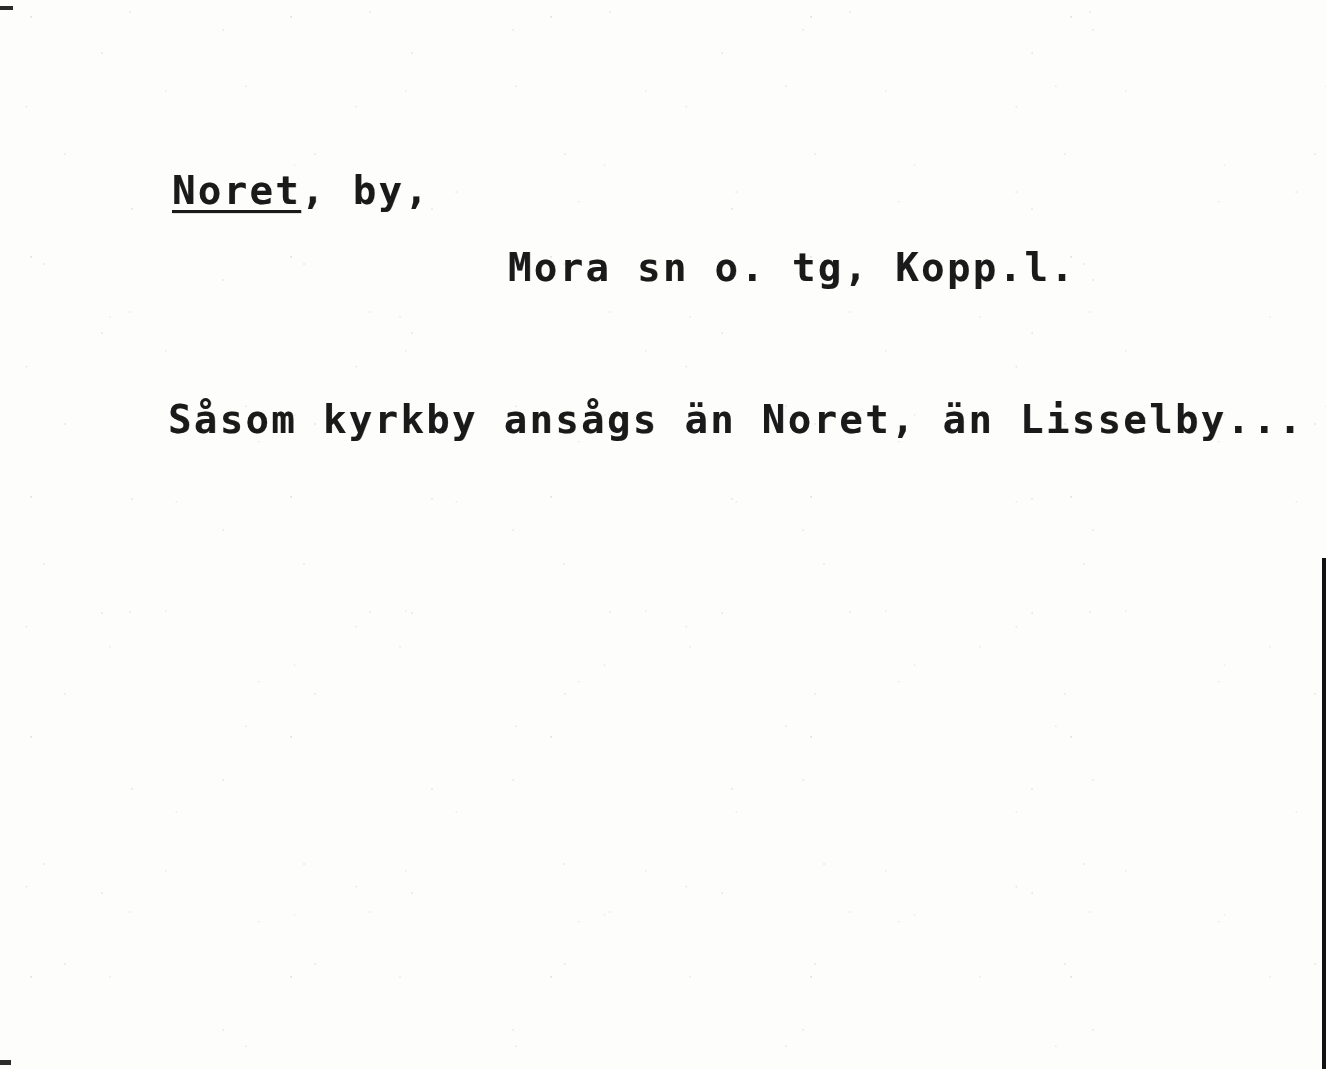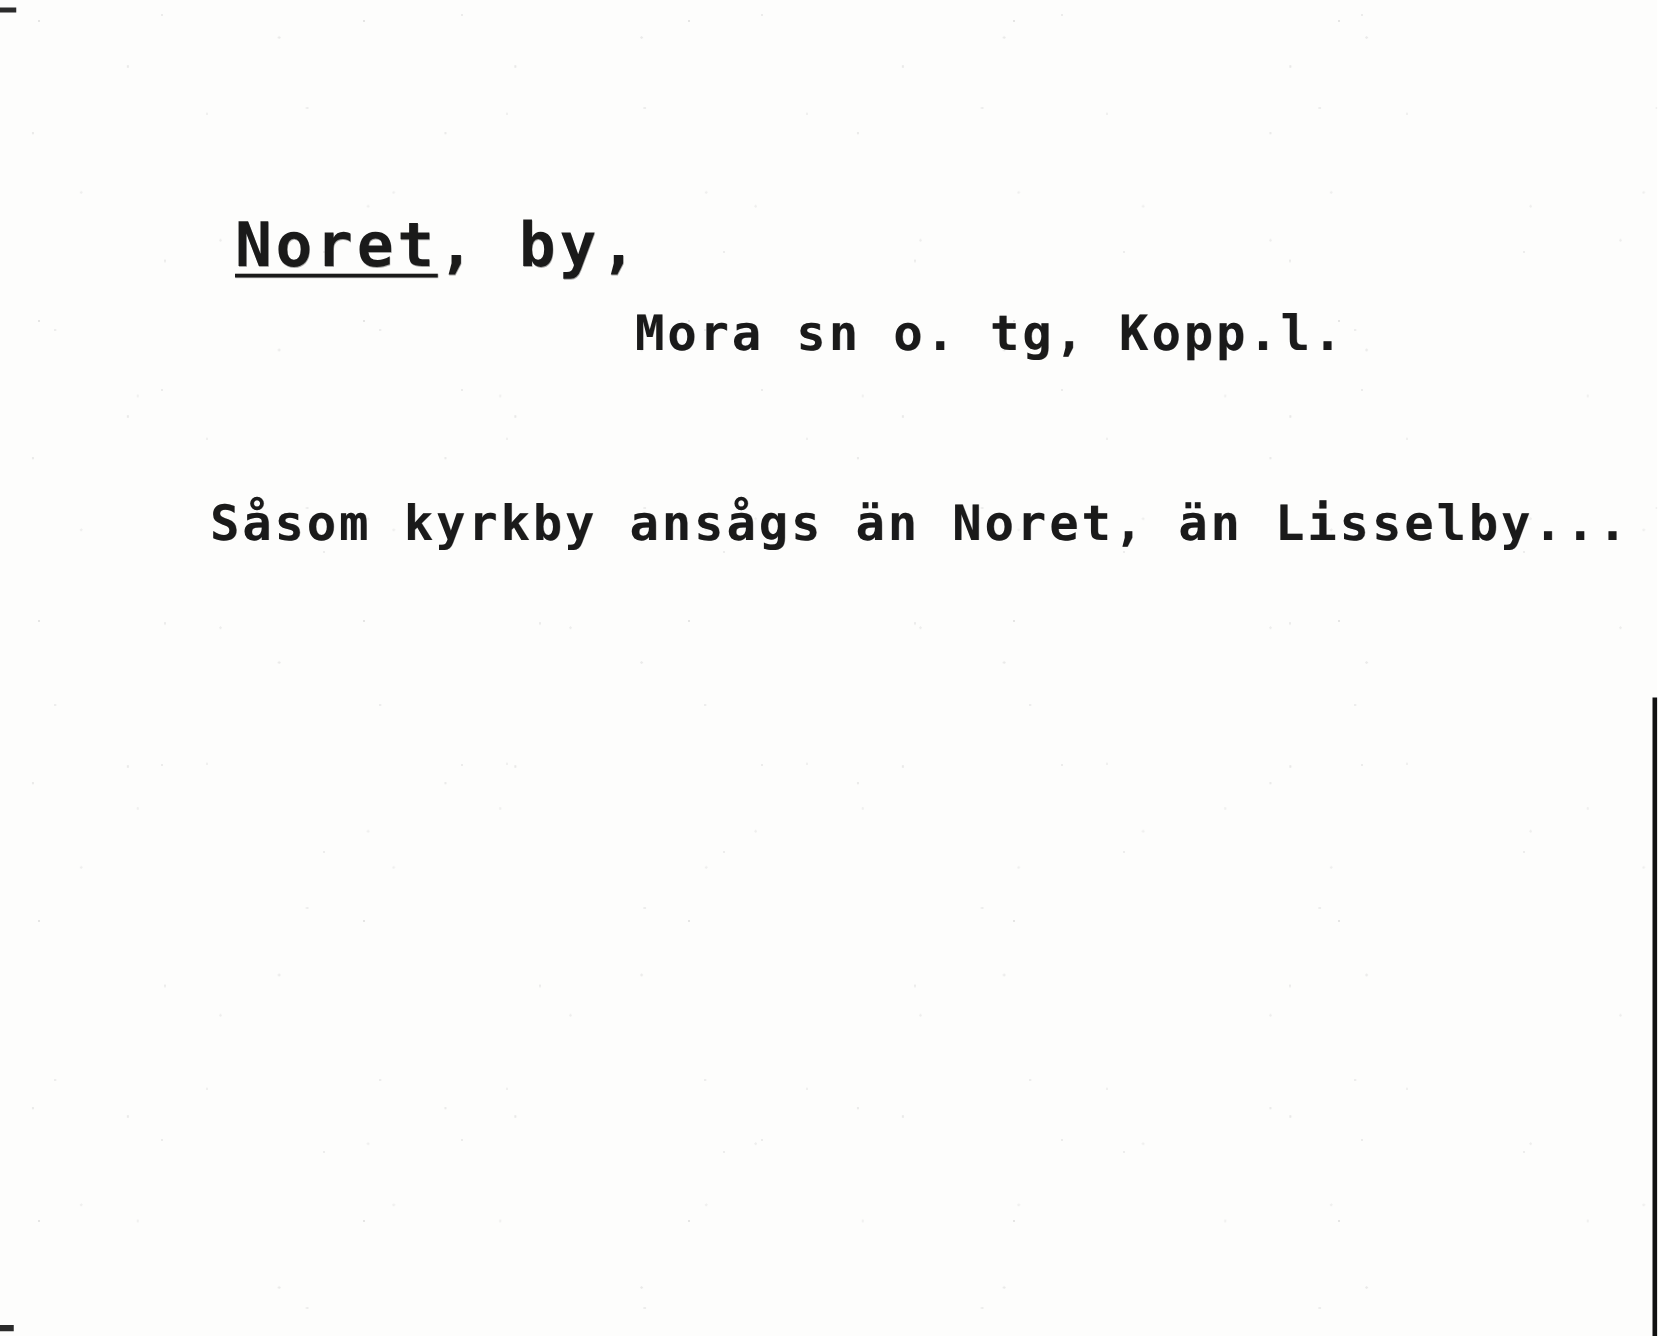--- a/index.html
+++ b/index.html
@@ -76,23 +76,23 @@
     inset: 0;
   }
   .line {
     position: absolute;
     white-space: pre;
     font-weight: 600;
     letter-spacing: 0.06em;
     text-shadow: 0.4px 0.3px 0 rgba(0,0,0,0.35);
   }
   #headword-line {
-    left: 188px;
+    left: 172px;
     top: 168px;
-    font-size: 49px;
+    font-size: 39px;
   }
   .underline-word {
     text-decoration: underline;
     text-decoration-thickness: 3px;
     text-underline-offset: 6px;
   }
   #parish-line {
     left: 508px;
     top: 245px;
     font-size: 39px;

